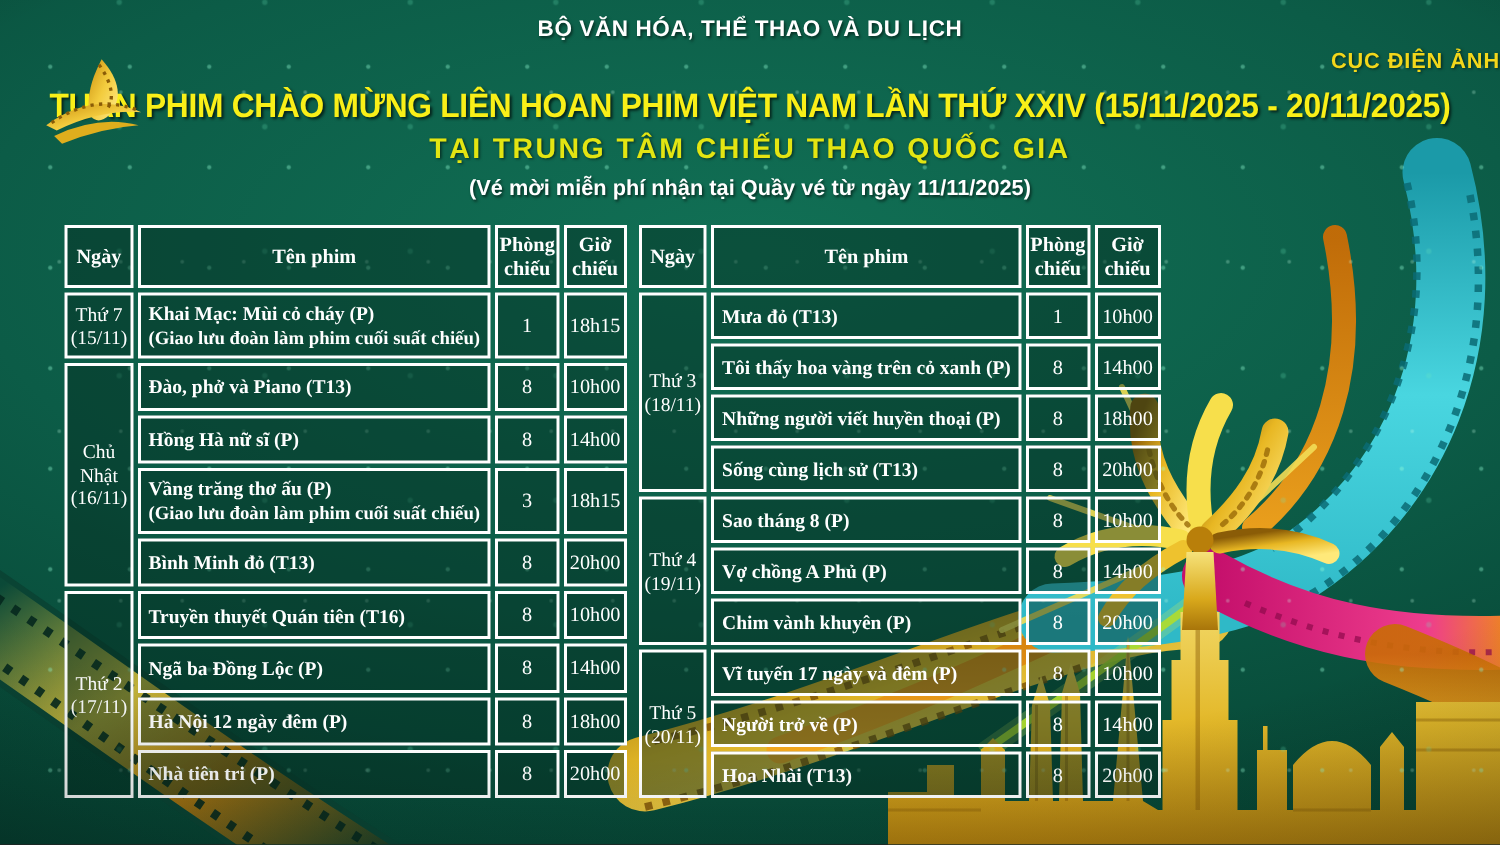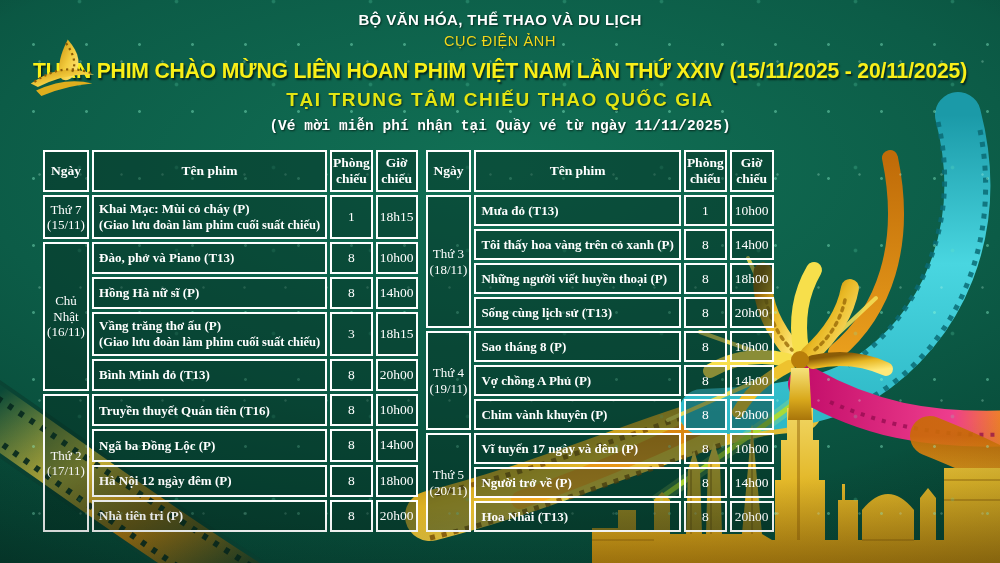--- a/index.html
+++ b/index.html
@@ -18,29 +18,29 @@
     background-position:7px 11px, 31px 43px, 19px 5px;
   }
   .vignette{position:absolute;inset:0;z-index:3;pointer-events:none;
     background:radial-gradient(ellipse 120% 95% at 50% 38%, transparent 55%, rgba(2,22,17,.5) 100%);}
   .art{position:absolute;inset:0;z-index:0;}
 
   .hdr{position:absolute;left:0;top:0;width:1000px;z-index:4;text-align:center;
        font-family:"Liberation Sans", sans-serif;}
   .ministry{position:absolute;top:11px;width:100%;color:#fff;font-weight:bold;font-size:15px;
             letter-spacing:.4px;text-shadow:1px 1px 2px rgba(0,0,0,.55);}
-  .dept{position:absolute;top:33px;width:100%;color:#f2d71b;font-weight:normal;font-size:14.5px;
-        letter-spacing:.6px;text-shadow:1px 1px 2px rgba(0,0,0,.55);}
+  .dept{position:absolute;top:33px;width:100%;color:#f2d71b;font-weight:bold;font-size:14.5px;
+        letter-spacing:.6px;text-shadow:1px 1px 2px rgba(0,0,0,.55);text-align:right;}
   .title{position:absolute;top:58px;width:100%;color:#f9ef18;font-weight:bold;font-size:22.5px;
          letter-spacing:-.2px;transform:scaleX(.94);transform-origin:50% 50%;
          text-shadow:1.5px 1.5px 2px rgba(0,0,0,.65);white-space:nowrap;}
   .venue{position:absolute;top:89px;width:100%;color:#e3e512;font-weight:bold;font-size:19px;
          letter-spacing:1.6px;text-shadow:1px 1px 2px rgba(0,0,0,.55);}
   .note{position:absolute;top:118px;width:100%;color:#fff;font-weight:bold;font-size:14.5px;
-        font-family:Liberation Mono, monospace;text-shadow:1px 1px 2px rgba(0,0,0,.6);}
+        font-family:Liberation Sans, sans-serif;text-shadow:1px 1px 2px rgba(0,0,0,.6);}
   .logo{position:absolute;left:22px;top:28px;width:88px;height:90px;z-index:4;}
 
   .tables{position:absolute;left:40px;top:147px;z-index:2;display:flex;gap:2px;}
   table.sched{border-collapse:separate;border-spacing:3px;}
   .sched th,.sched td{border:2px solid #fff;background:rgba(4,42,32,.45);color:#fff;
     vertical-align:middle;line-height:1.18;}
   .sched th{font-weight:bold;font-size:13.5px;height:36px;padding:1px 1px;text-align:center;}
   .sched td{height:25px;}
   td.day{ text-align:center;font-size:13px;font-weight:normal;padding:1px 2px;}
   td.film{text-align:left;padding:1px 5px;font-weight:bold;font-size:13px;overflow:hidden;}

